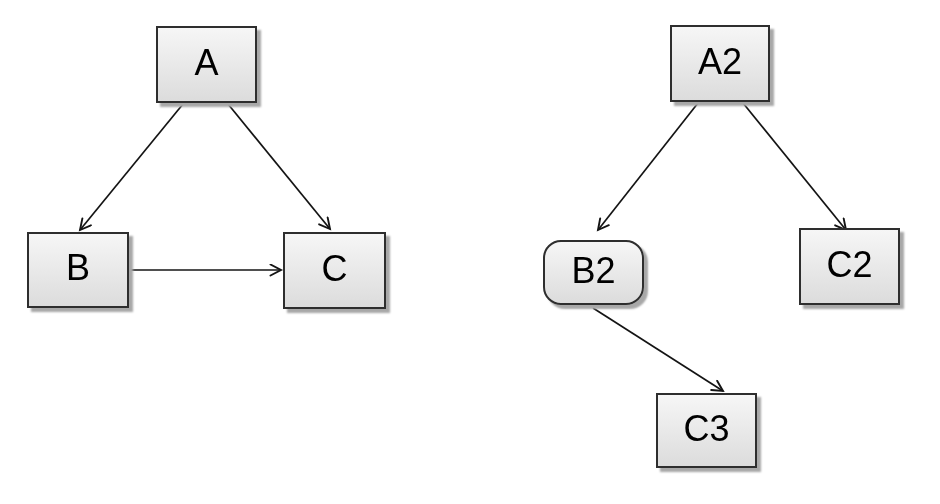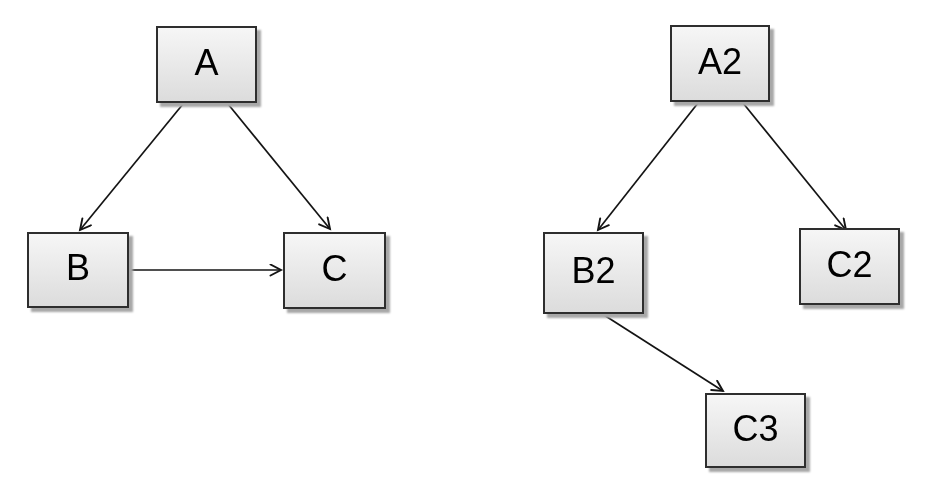--- a/index.html
+++ b/index.html
@@ -72,23 +72,23 @@
         <span class="node-label">B</span>
       </div>
       <div class="node" style="pointer-events: auto; left: 283px; top: 232px; width: 103px; height: 77px;">
         <span class="node-label">C</span>
       </div>
     </div>
     <div class="graph" style="pointer-events: none;">
       <div class="node" style="pointer-events: auto; left: 670px; top: 25px; width: 100px; height: 77px;">
         <span class="node-label">A2</span>
       </div>
-      <div class="node" style="pointer-events: auto; left: 543px; top: 232px; width: 101px; height: 82px;">
+      <div class="node" style="pointer-events: auto; left: 543px; top: 240px; width: 101px; height: 65px; border-radius: 18px;">
         <span class="node-label">B2</span>
       </div>
       <div class="node" style="pointer-events: auto; left: 799px; top: 228px; width: 101px; height: 77px;">
         <span class="node-label">C2</span>
       </div>
-      <div class="node" style="pointer-events: auto; left: 705px; top: 393px; width: 101px; height: 75px;">
+      <div class="node" style="pointer-events: auto; left: 656px; top: 393px; width: 101px; height: 75px;">
         <span class="node-label">C3</span>
       </div>
     </div>
   </div>
 
 </body></html>

